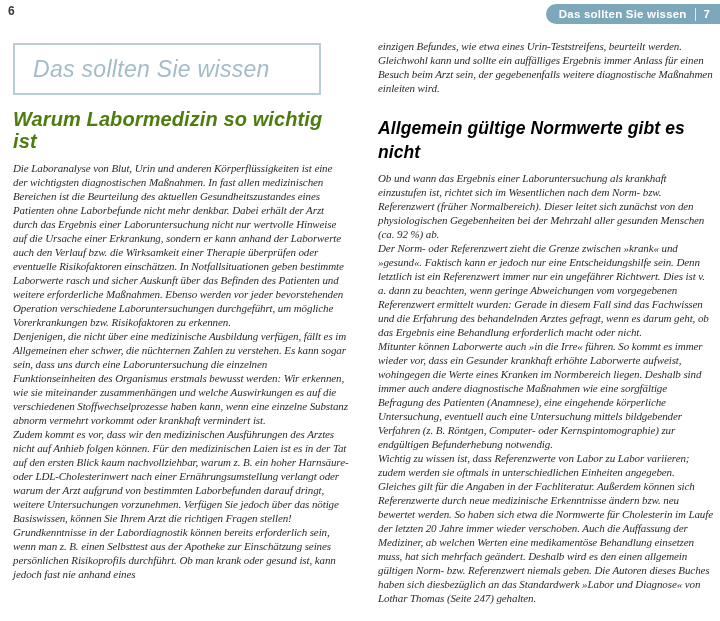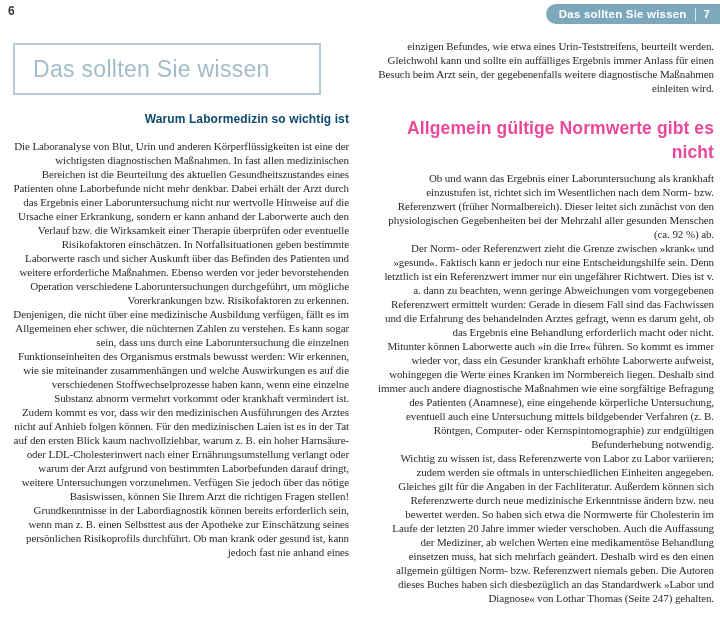--- a/index.html
+++ b/index.html
@@ -46,21 +46,22 @@
     font-weight: 700;
     padding-right: 10px;
   }
   .col {
     position: absolute;
     width: 336px;
     font-size: 11px;
     line-height: 14px;
     letter-spacing: -0.1px;
     color: #2b2b2b;
-    text-align: right;
+    text-align: left;
+    font-style: italic;
   }
   .col-left  { left: 13px;  top: 43px; }
   .col-right { left: 378px; top: 39px; }
   .chapter-box {
     width: 308px;
     height: 52px;
     border: 2px solid #b7ccd6;
     display: flex;
     align-items: center;
     padding-left: 18px;
@@ -68,34 +69,34 @@
   }
   .chapter-box-title {
     font-family: "Liberation Sans", sans-serif;
     font-size: 23px;
     font-weight: 400;
     letter-spacing: 0.3px;
     color: #a2bcc9;
   }
   h1.section-heading {
     font-family: "Liberation Sans", sans-serif;
-    font-size: 12px;
+    font-size: 20px;
     line-height: 22px;
     font-weight: 700;
     letter-spacing: 0.1px;
-    color: #0c4a6e;
+    color: #4d7c0f;
     margin-bottom: 9px;
   }
   h2.subsection-heading {
     font-family: "Liberation Sans", sans-serif;
     font-size: 17.5px;
     line-height: 24px;
     font-weight: 600;
     letter-spacing: 0.1px;
-    color: #ec4899;
+    color: #000000;
     margin-top: 21px;
     margin-bottom: 7px;
   }
   p.body-p { margin: 0; }
 </style>
 </head>
 <body>
 
 <span class="pageno-left">6</span>
 

